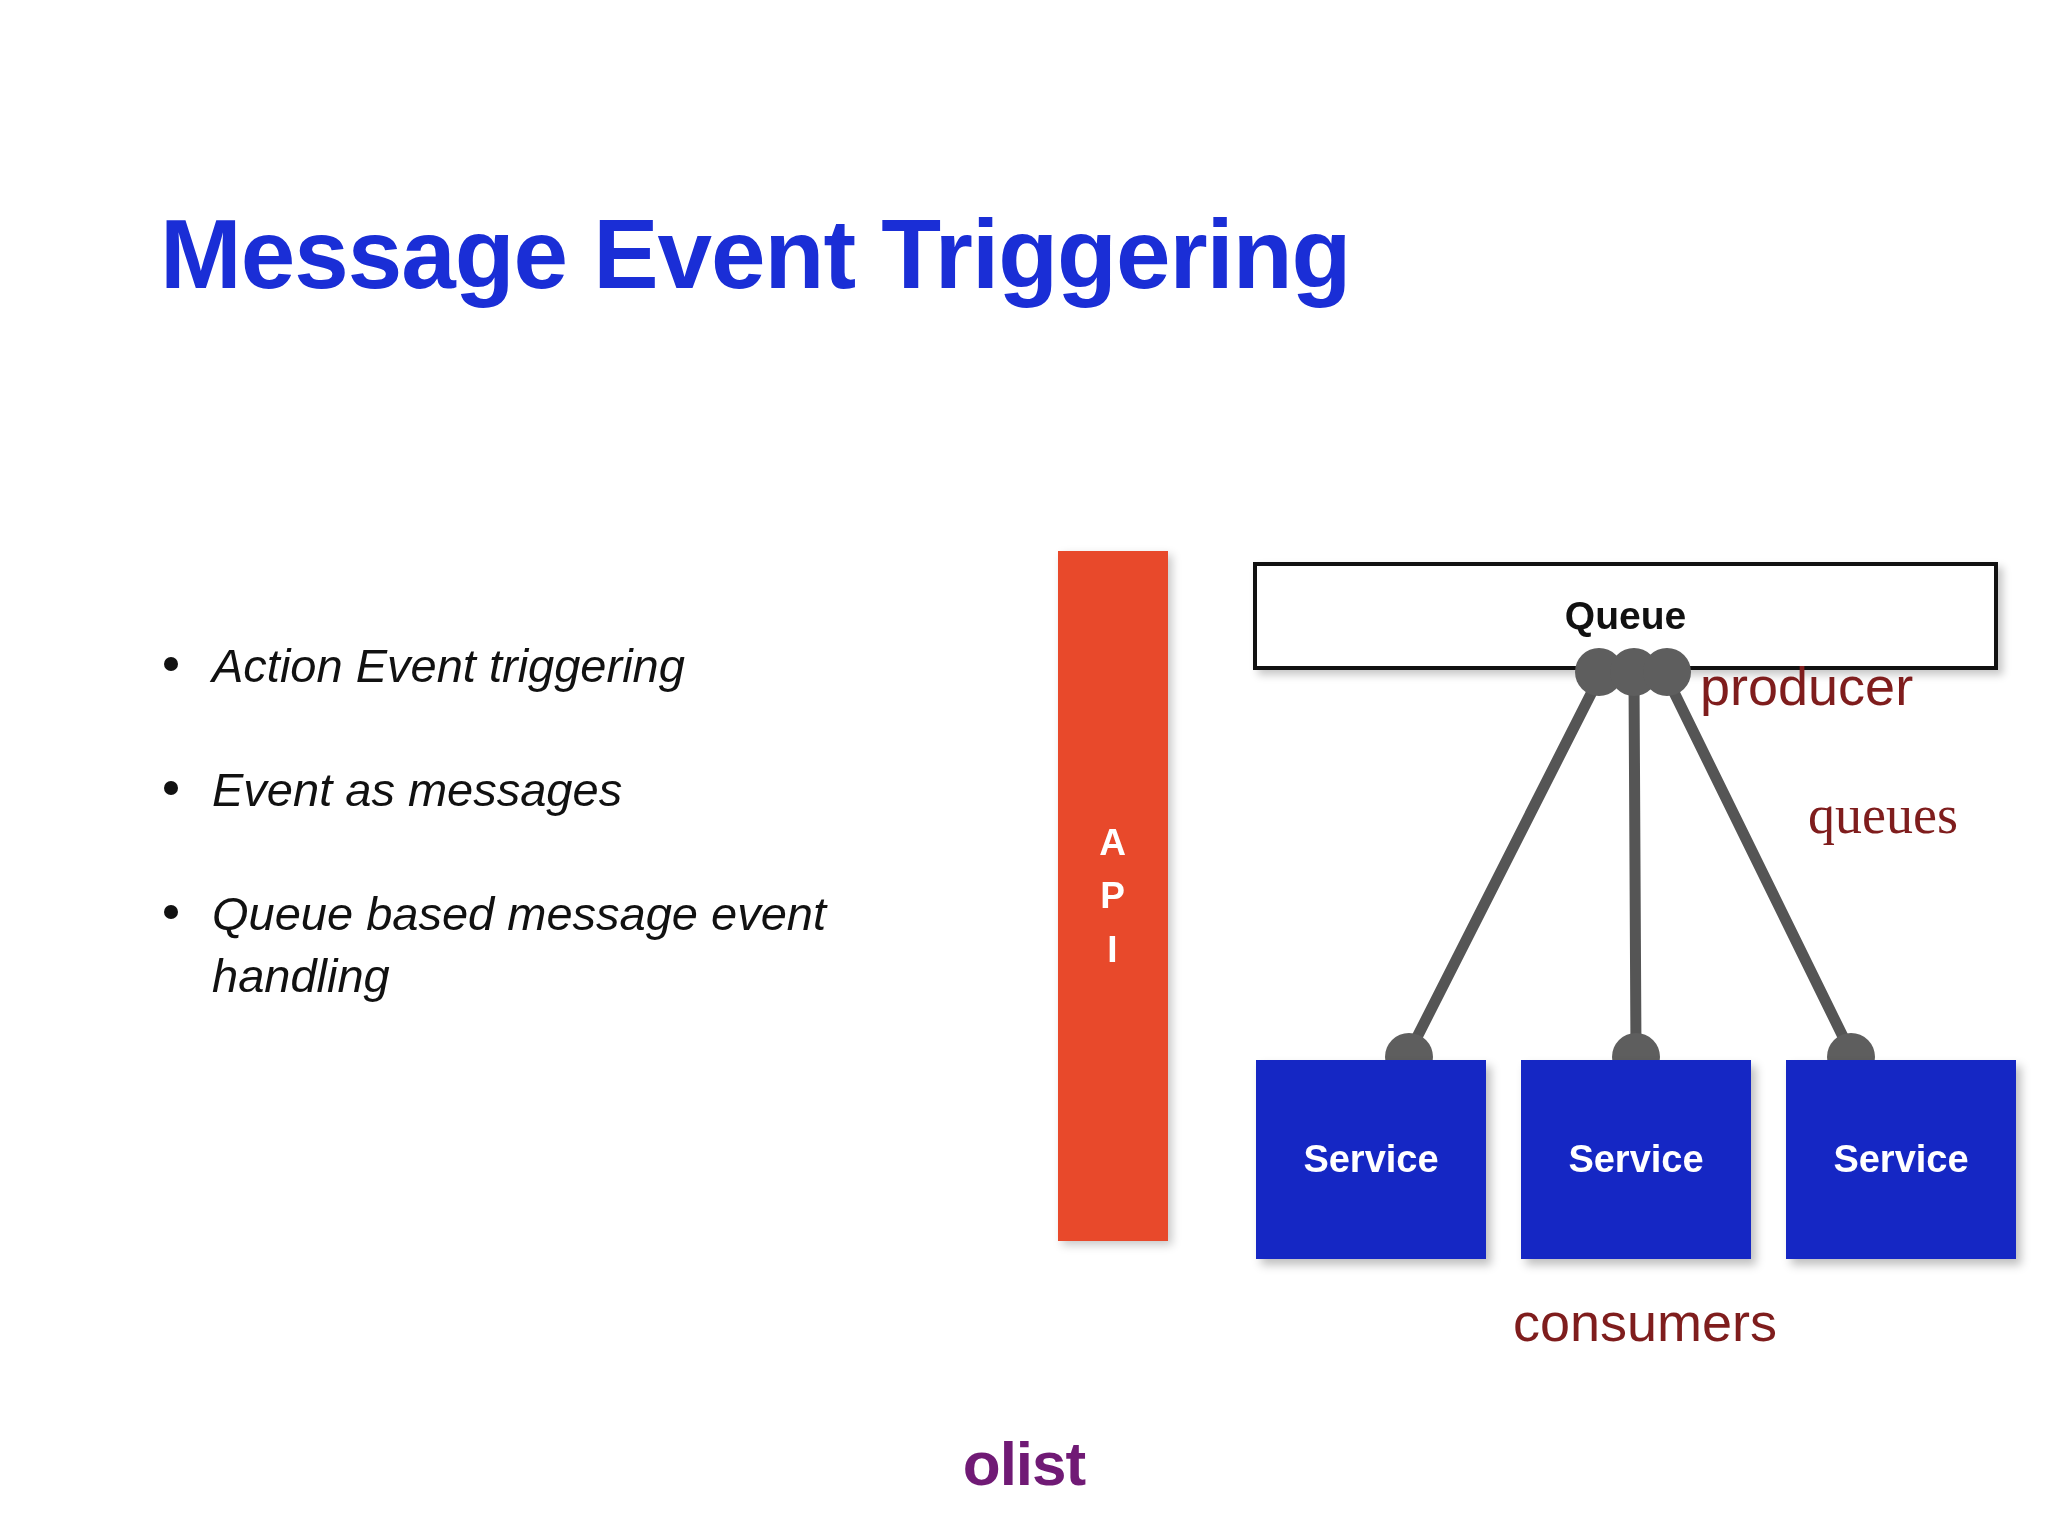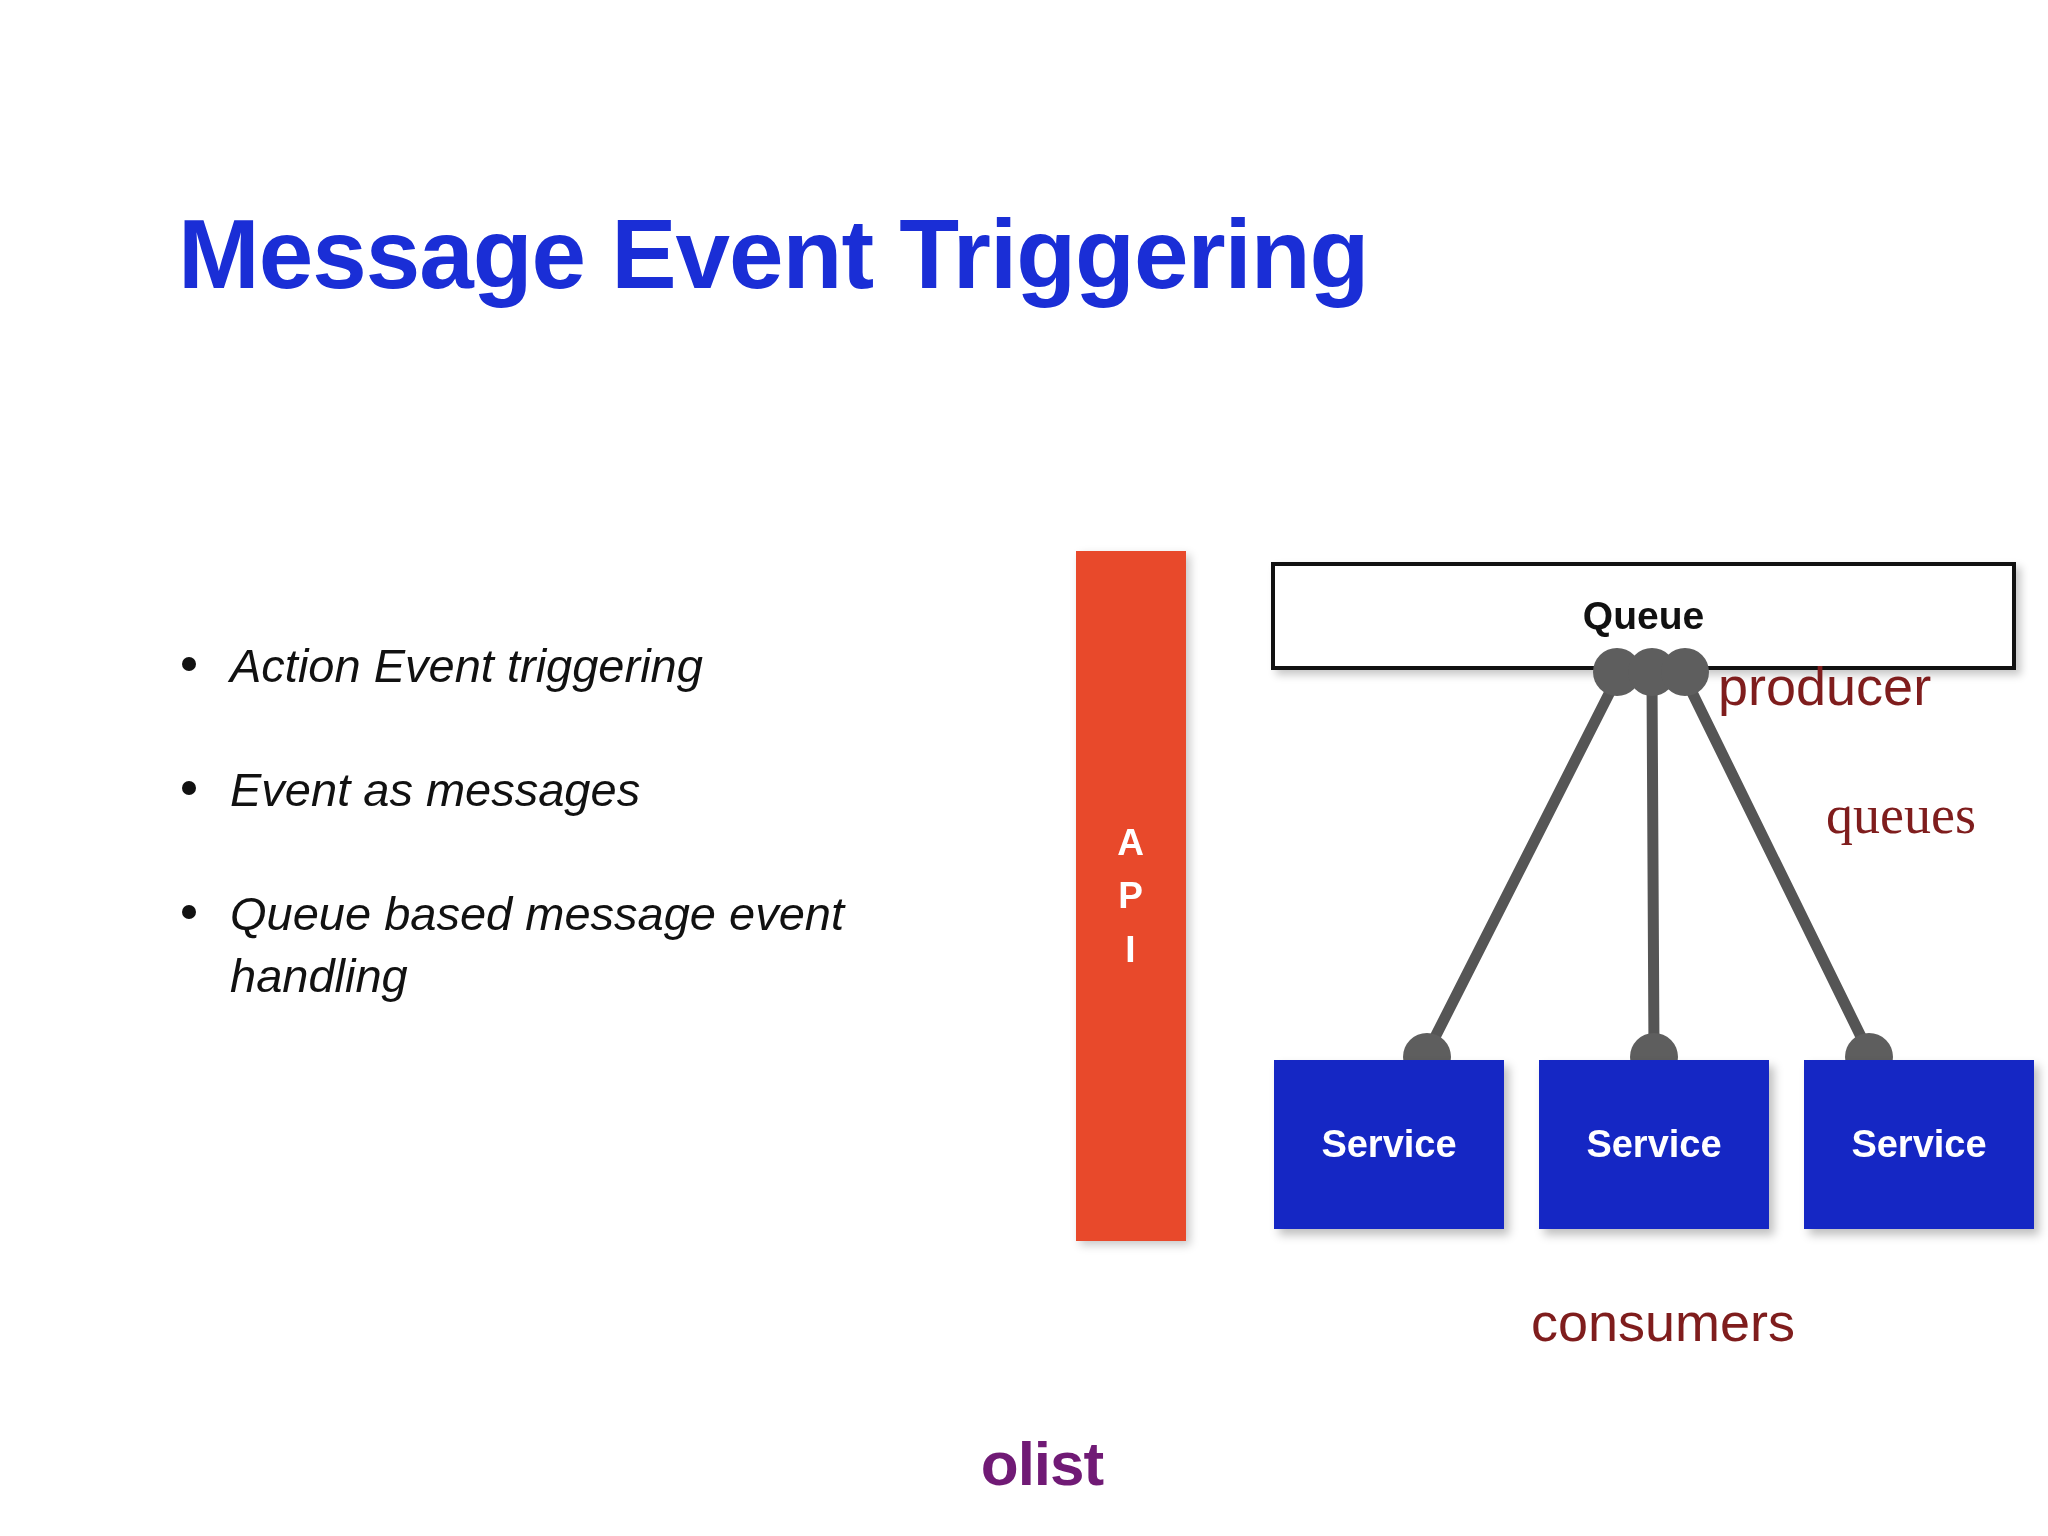--- a/index.html
+++ b/index.html
@@ -12,21 +12,20 @@
     height: 1536px;
     font-family: "Liberation Sans", sans-serif;
     overflow: hidden;
     position: relative;
   }
 
   .slide {
     position: absolute;
     inset: 0;
     background: #ffffff;
-    margin-left: 18px;
   }
 
   
   .slide-title {
     position: absolute;
     left: 160px;
     top: 136px;
     font-size: 98px;
     font-weight: bold;
     color: #1a2ed6;
@@ -115,21 +114,21 @@
     font-size: 39px;
     font-weight: bold;
     color: #111111;
   }
 
   
   .service-box {
     position: absolute;
     top: 1060px;
     width: 230px;
-    height: 169px;
+    height: 199px;
     background: #1527c4;
     box-shadow: 5px 6px 9px rgba(0,0,0,0.25);
     display: flex;
     align-items: center;
     justify-content: center;
   }
   .service-box.s1 { left: 1256px; }
   .service-box.s2 { left: 1521px; }
   .service-box.s3 { left: 1786px; }
   .service-label {

